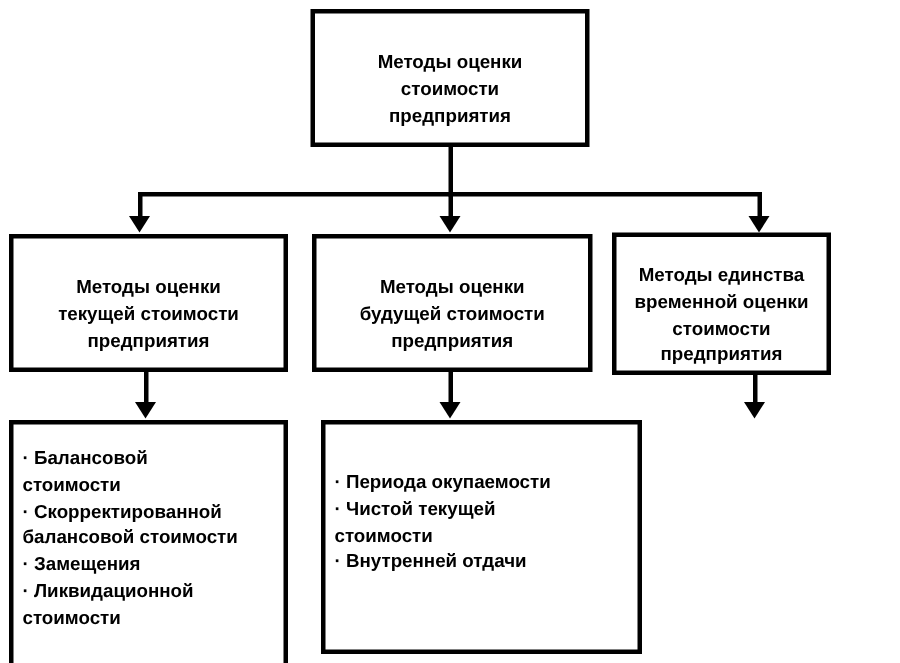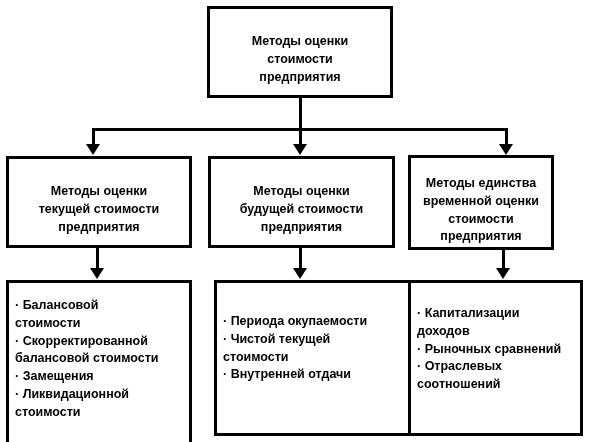--- a/index.html
+++ b/index.html
@@ -135,23 +135,14 @@
 
   <div class="node list-node" style="left:214px; top:280px; width:214px; height:156px;">
     <div class="list-body" style="padding-top:30px;">
       <div class="list-line">· Периода окупаемости
 · Чистой текущей
 стоимости
 · Внутренней отдачи</div>
     </div>
   </div>
 
-  <div class="node list-node" style="left:408px; top:280px; width:175px; height:156px;">
-    <div class="list-body" style="padding-top:22px;">
-      <div class="list-line">· Капитализации
-доходов
-· Рыночных сравнений
-· Отраслевых
-соотношений</div>
-    </div>
-  </div>
 
 </div>
 
 </body></html>

